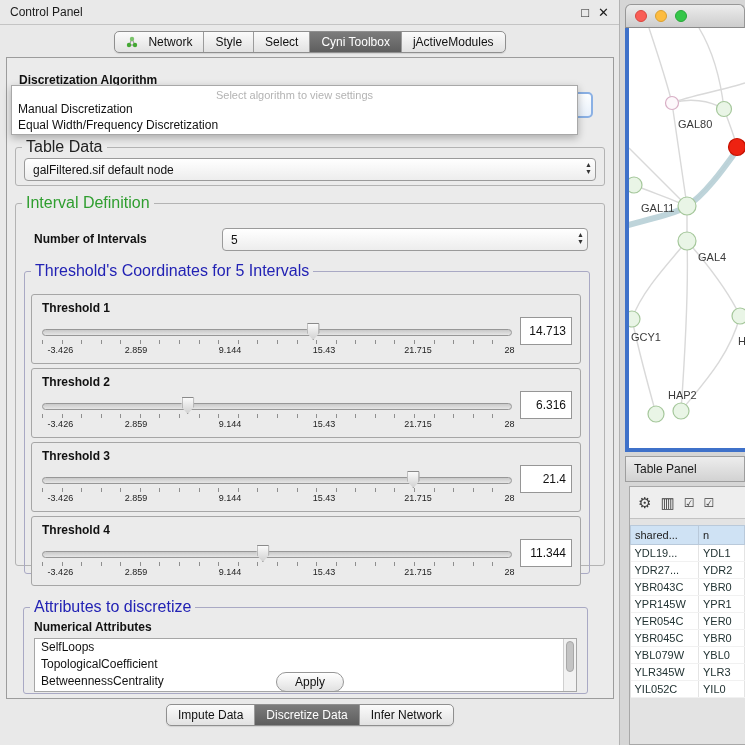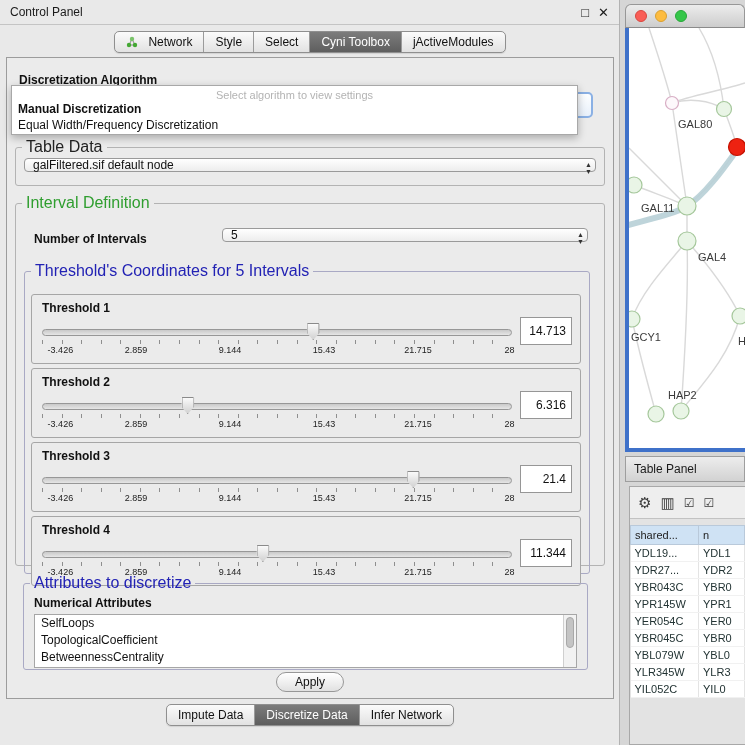--- a/index.html
+++ b/index.html
@@ -22,29 +22,29 @@
   .tab.sel{background:linear-gradient(#7c7c7c,#5e5e5e);color:#fff}
 
   .content{position:absolute;left:6px;top:57px;width:608px;height:642px;border:1px solid #9c9c9c;background:#ebebeb}
 
   .algo-label{position:absolute;left:12px;top:15px;font-size:12px;font-weight:bold;color:#111}
   .combo-fragment{position:absolute;left:548px;top:34px;width:38px;height:26px;border-radius:5px;border:2px solid #8ab0e4;background:linear-gradient(#fdfeff,#e8f0fa);z-index:2}
 
   .popup{position:absolute;left:4px;top:27px;width:567px;height:50px;background:#fff;border:1px solid #a8a8a8;box-shadow:0 3px 8px rgba(0,0,0,.28);z-index:5}
   .popup-head{text-align:center;color:#b3b3b3;font-size:11px;margin-top:3px}
   .popup-opt{font-size:12px;color:#111;padding:1px 0 0 6px;line-height:15px}
-  .popup-opt.bold{font-weight:bold}
+  .popup-opt.bold{font-weight:normal}
 
   fieldset{position:absolute;border:1px solid #b3b3b3;border-radius:3px}
   legend{font-size:16px;padding:0 4px;margin-left:6px;color:#222}
   legend.green{color:#2f9e2f}
   legend.blue{color:#2222b4}
 
   .fs-tabledata{left:8px;top:80px;width:590px;height:48px}
-  .combo{position:relative;height:14px;border:1px solid #9a9a9a;border-radius:4px;background:linear-gradient(#ffffff,#ededed);display:flex;align-items:center;font-size:12px;color:#111;padding:0 22px 0 8px}
+  .combo{position:relative;height:23px;border:1px solid #9a9a9a;border-radius:4px;background:linear-gradient(#ffffff,#ededed);display:flex;align-items:center;font-size:12px;color:#111;padding:0 22px 0 8px}
   .combo .arrows{position:absolute;right:3px;top:2px;display:flex;flex-direction:column;align-items:center;line-height:7px;font-size:7px;color:#333}
   .fs-tabledata .combo{margin:2px 8px 0 8px}
 
   .fs-interval{left:8px;top:136px;width:590px;height:372px}
   .niv-label{position:absolute;left:18px;top:20px;font-size:12px;font-weight:bold;color:#111}
   .niv-combo{position:absolute;left:206px;top:16px;width:366px}
 
   .fs-thresholds{position:absolute;left:8px;top:50px;width:566px;height:312px;border-color:#a9a9c4}
   .thr{position:absolute;left:6px;width:550px;height:70px;border:1px solid #a6a6a6;border-radius:3px;background:#ebebeb}
   .thr-label{position:absolute;left:10px;top:6px;font-size:12px;font-weight:bold;color:#111}
@@ -55,21 +55,21 @@
   .scale{position:absolute;left:0;right:0;top:22px;height:11px;font-size:9px;color:#222}
   .scale span{position:absolute;white-space:nowrap}
   .scale .s0{left:12px;transform:translateX(-25%)}
   .scale .s1{left:20%;transform:translateX(-50%)}
   .scale .s2{left:40%;transform:translateX(-50%)}
   .scale .s3{left:60%;transform:translateX(-50%)}
   .scale .s4{left:80%;transform:translateX(-50%)}
   .scale .s5{left:100%;transform:translateX(-75%)}
   .valbox{position:absolute;right:8px;top:22px;width:52px;height:28px;background:#fff;border:1px solid #969696;font-size:12px;color:#111;display:flex;align-items:center;justify-content:flex-end;padding-right:5px}
 
-  .fs-attrs{left:16px;top:516px;width:565px;height:96px;border-color:#a9a9c4}
+  .fs-attrs{left:16px;top:540px;width:565px;height:96px;border-color:#a9a9c4}
   .attrs-label{position:absolute;left:10px;top:4px;font-size:12px;font-weight:bold;color:#111}
   .listbox{position:absolute;left:10px;right:10px;top:22px;height:54px;background:#fff;border:1px solid #a6a6a6;overflow:hidden}
   .list-item{font-size:12px;color:#111;line-height:17px;padding-left:6px;white-space:nowrap}
   .vscroll{position:absolute;right:0;top:0;bottom:0;width:13px;background:#f2f2f2;border-left:1px solid #cfcfcf}
   .vscroll .bar{position:absolute;left:2px;right:2px;top:2px;height:60%;background:#c4c4c4;border:1px solid #a8a8a8;border-radius:6px}
 
   .apply{position:absolute;left:50%;top:614px;transform:translateX(-50%);padding:2px 18px;font-size:12px;color:#111;border:1px solid #979797;border-radius:10px;background:linear-gradient(#ffffff,#e1e1e1);font-family:"Liberation Sans",sans-serif}
 
   
   .net-window{position:absolute;left:625px;top:4px;width:120px;height:448px}

